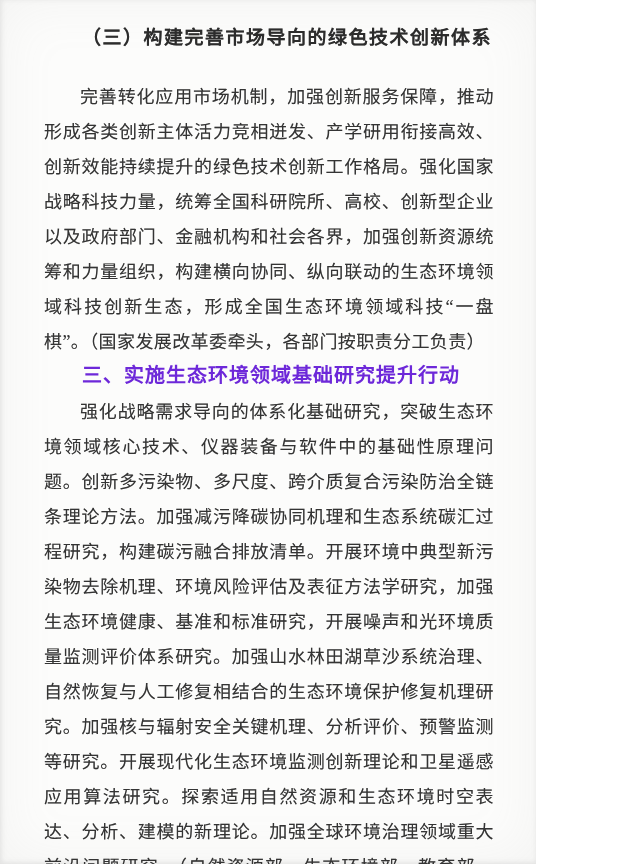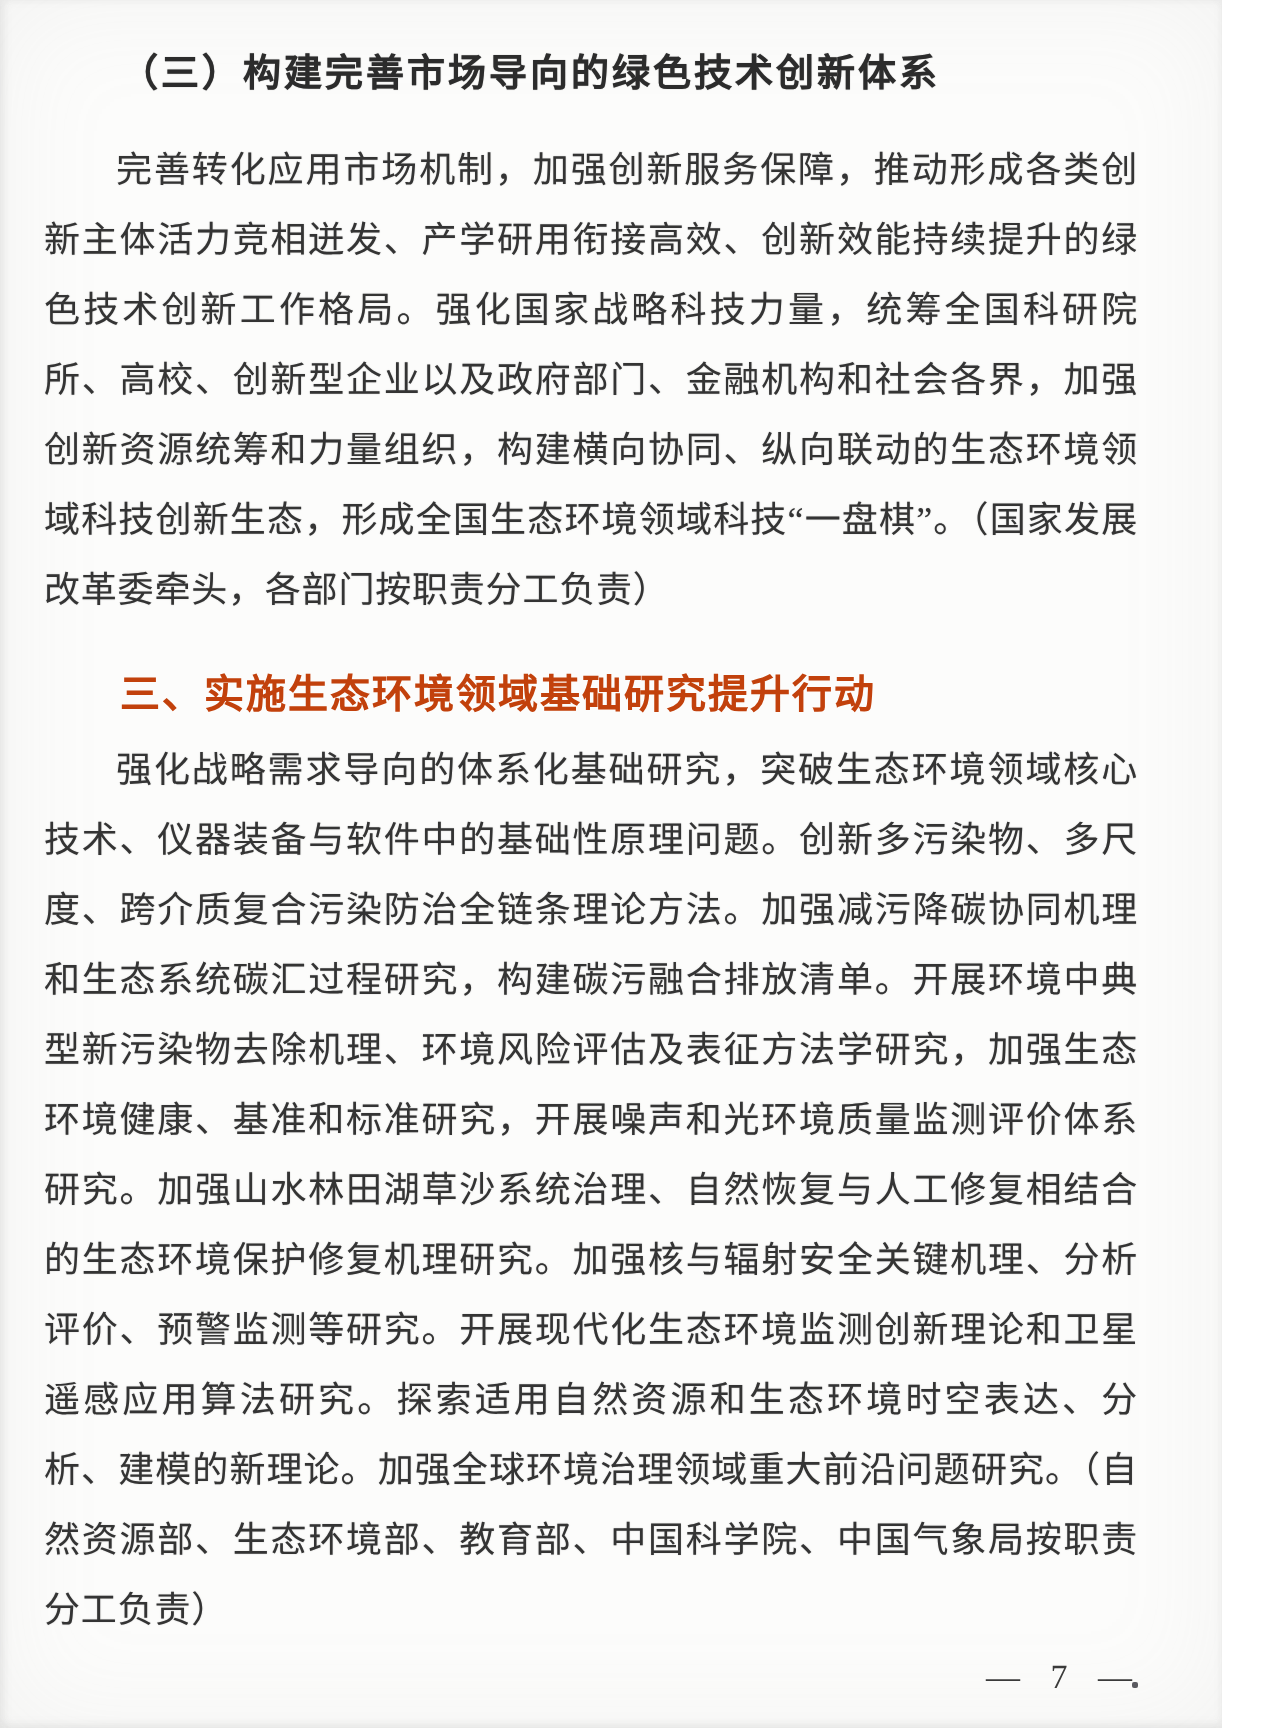--- a/index.html
+++ b/index.html
@@ -2,65 +2,65 @@
 <html lang="zh-CN"><head>
 <meta charset="utf-8">
 <style>
   html, body {
     margin: 0;
     padding: 0;
     background: #ffffff;
   }
   .page {
     position: relative;
-    width: 611px;
+    width: 536px;
     height: 864px;
     margin: 0;
     box-sizing: border-box;
     background: #fcfcfb;
     box-shadow: inset 0 0 55px rgba(170,170,170,0.10),
                 inset 2px 0 5px rgba(160,160,160,0.12),
                 inset 0 -2px 5px rgba(160,160,160,0.12);
-    padding: 24px 42px 0 22px;
+    padding: 24px 42px 0 44px;
     overflow: hidden;
     font-family: "Liberation Serif", "DejaVu Serif", serif;
     color: #333333;
   }
   .heading-kai {
     font-size: 19px;
     font-weight: bold;
     line-height: 28px;
     margin: 0 0 0 38px;
     letter-spacing: 1.5px;
     color: #2c2c2c;
     text-shadow: 0 0 0.5px rgba(40,40,40,0.45);
   }
   .heading-hei {
     font-family: "Liberation Sans", "DejaVu Sans", sans-serif;
     font-size: 20px;
     font-weight: bold;
     line-height: 30px;
-    margin: 20px 0 0 38px;
+    margin: 0 0 0 38px;
     letter-spacing: 1px;
-    color: #c2410c;
+    color: #6d28d9;
   }
   .heading-kai.sub4 {
     margin-top: 9px;
   }
   .body-para {
     font-size: 18px;
     line-height: 35px;
     letter-spacing: 0.4px;
     text-align: justify;
     text-indent: 2em;
     margin: 0;
     color: #343434;
     text-shadow: 0 0 0.6px rgba(50,50,50,0.35);
   }
-  .body-para.p1 { margin-top: 16px; }
+  .body-para.p1 { margin-top: 28px; }
   .body-para.p2 { margin-top: 5px; }
   .page-number {
     margin-top: 1px;
     line-height: 30px;
     text-align: right;
     font-size: 17px;
     word-spacing: 9px;
     letter-spacing: 1px;
     padding-right: 2px;
     color: #3a3a3a;

